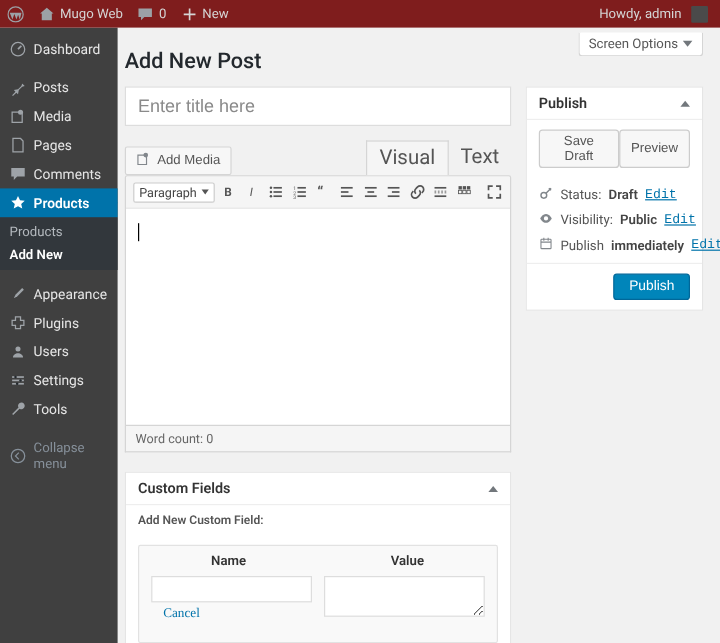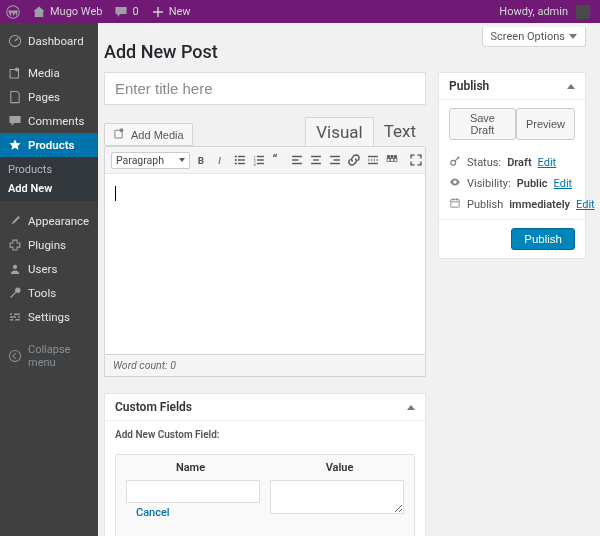--- a/index.html
+++ b/index.html
@@ -11,21 +11,21 @@
     color: #444;
     width: 600px;
     height: 536px;
     overflow: hidden;
     position: relative;
   }
   
   #wpadminbar {
     position: absolute; top:0; left:0; right:0;
     height: 23px;
-    background: #701a75;
+    background: #7f1d1d;
     color: #d5d5d5;
     display: flex; align-items: center;
     font-size: 11px;
     z-index: 100;
   }
   #wpadminbar .ab-item {
     display: flex; align-items: center;
     padding: 0 6px;
     height: 100%;
     color: #d5d5d5;
@@ -132,39 +132,39 @@
     overflow:hidden;
   }
   .tm-toolbar {
     background:#f5f5f5;
     border-bottom:1px solid #e7e7e7;
     padding:4px 6px;
     display:flex; align-items:center; gap:5px;
   }
   .tm-select {
     border:1px solid #ccc; background:#fff; font-size:10.5px; padding:1px 4px; border-radius:2px;
-    display:flex; align-items:center; gap:15px;
+    display:flex; align-items:center; gap:4px;
   }
   .tm-btn {
     width:18px; height:18px; display:flex; align-items:center; justify-content:center;
     color:#555; border-radius:2px;
   }
   .tm-btn svg { width:14px; height:14px; display:block;}
   .tm-content {
     height:180px;
     padding:12px 10px;
     font-size:13px;
     position:relative;
   }
   .caret { width:1px; height:15px; background:#000; }
   .tm-status {
     background:#f5f5f5;
     border:1px solid #d5d5d5;
     border-top: none;
-    padding:4px 8px; font-size:10.5px; color:#666;font-style:italic;
+    padding:4px 8px; font-size:10.5px; color:#666;
   }
 
   
   .postbox {
     border:1px solid #e5e5e5; background:#fff; margin-bottom:10px;
   }
   .postbox .hndle {
     border-bottom:1px solid #eee;
     padding:6px 10px;
     font-size:12px; font-weight:600; color:#333;
@@ -185,37 +185,37 @@
     border-radius:3px;
   }
   .button-primary {
     background:#0085ba; border:1px solid #006799; color:#fff; font-weight:500;
     padding:4px 12px; border-radius:3px; font-size:11.5px;
   }
   .publish-meta { padding:4px 10px; }
   .publish-row { display:flex; align-items:center; gap:6px; padding:3px 0; font-size:11px; color:#555;}
   .publish-row .label { }
   .publish-row .val { font-weight:600; color:#444; }
-  .publish-row a { color:#0073aa; text-decoration:underline; font-weight:400;}
+  .publish-row a { color:#0073aa; text-decoration:underline; font-weight:400;font-family:Liberation Mono, monospace;}
   .publish-foot { border-top:1px solid #eee; padding:8px 10px; display:flex; justify-content:flex-end;}
 
   
   .cf-box { margin-top:16px; }
   .cf-subhead { font-weight:600; margin-bottom:6px; font-size:10px;}
   .cf-table {
     border:1px solid #e2e2e2;
     background:#f9f9f9;
     border-radius:2px;
     padding:0;
     margin-top:14px;
   }
   .cf-thead { display:flex; font-weight:600; color:#333; font-size:11px;}
   .cf-thead .th { flex:1; padding:6px 10px; text-align:center; }
   .cf-tbody { display:flex; gap:10px; padding:0 10px 10px; }
-  .cf-cell { flex:1;}
+  .cf-cell { flex:1;font-family:Liberation Serif, serif;}
   .cf-input { width:100%; border:1px solid #ddd; padding:4px 5px; font:inherit; background:#fff; }
   textarea.cf-input { height:34px; resize:both; }
   .cf-cancel { color:#0073aa; font-weight:500; font-size:11px; padding:3px 10px 8px; display:inline-block;}
   .cf-add {
     margin:6px 0 0 0;
     display:inline-block;
   }
 
   a { text-decoration:none; }
 </style>
@@ -269,20 +269,28 @@
           <circle cx="10" cy="10" r="8" stroke="#9ea3a8" stroke-width="1.5" fill="none"></circle>
           <path d="M10 10l4-4" stroke="#9ea3a8" stroke-width="2" fill="none"></path>
         </svg>
       </span>
     <span>Dashboard</span>
   </div>
   <div class="sep"></div>
   <div class="menu-item">
     <span class="menu-icon">
         <svg viewBox="0 0 20 20" fill="#9ea3a8">
+          <path d="M12 2l6 6-3 1-4 4-1 5-2-2-4 4-1-1 4-4-2-2 5-1 4-4 1-3-3-3z"></path>
+        </svg>
+      </span>
+    <span>Posts</span>
+  </div>
+  <div class="menu-item">
+    <span class="menu-icon">
+        <svg viewBox="0 0 20 20" fill="#9ea3a8">
           <path d="M3 5h12v12H3z" fill="none" stroke="#9ea3a8" stroke-width="1.5"></path>
           <circle cx="13" cy="5" r="3" fill="#9ea3a8"></circle>
         </svg>
       </span>
     <span>Media</span>
   </div>
   <div class="menu-item">
     <span class="menu-icon">
         <svg viewBox="0 0 20 20" fill="#9ea3a8">
           <path d="M4 2h9l3 3v13H4z" fill="none" stroke="#9ea3a8" stroke-width="1.5"></path>
@@ -328,41 +336,41 @@
     <span>Plugins</span>
   </div>
   <div class="menu-item">
     <span class="menu-icon">
         <svg viewBox="0 0 20 20" fill="#9ea3a8">
           <circle cx="10" cy="7" r="3"></circle>
           <path d="M4 17c0-3 3-5 6-5s6 2 6 5H4z"></path>
         </svg>
       </span>
     <span>Users</span>
-  </div>
-  <div class="menu-item">
-    <span class="menu-icon">
-        <svg viewBox="0 0 20 20" fill="#9ea3a8">
-          <path d="M14 2a4 4 0 00-3.4 6.1L3 15.7 4.3 17l7.6-7.6A4 4 0 1014 2z"></path>
-        </svg>
-      </span>
-    <span>Tools</span>
   </div>
   <div class="menu-item">
     <span class="menu-icon">
         <svg viewBox="0 0 20 20" fill="#9ea3a8">
           <rect x="3" y="5" width="14" height="2"></rect>
           <rect x="3" y="9" width="14" height="2"></rect>
           <rect x="3" y="13" width="14" height="2"></rect>
           <circle cx="7" cy="6" r="1.5" fill="#23282d"></circle>
           <circle cx="13" cy="10" r="1.5" fill="#23282d"></circle>
           <circle cx="9" cy="14" r="1.5" fill="#23282d"></circle>
         </svg>
       </span>
     <span>Settings</span>
+  </div>
+  <div class="menu-item">
+    <span class="menu-icon">
+        <svg viewBox="0 0 20 20" fill="#9ea3a8">
+          <path d="M14 2a4 4 0 00-3.4 6.1L3 15.7 4.3 17l7.6-7.6A4 4 0 1014 2z"></path>
+        </svg>
+      </span>
+    <span>Tools</span>
   </div>
   <div class="sep"></div>
   <div class="collapse">
     <span class="menu-icon">
         <svg viewBox="0 0 20 20" fill="#86909a">
           <circle cx="10" cy="10" r="8" fill="none" stroke="#86909a" stroke-width="1.5"></circle>
           <path d="M11 6l-4 4 4 4" fill="none" stroke="#86909a" stroke-width="1.5"></path>
         </svg>
       </span>
     <span>Collapse menu</span>

